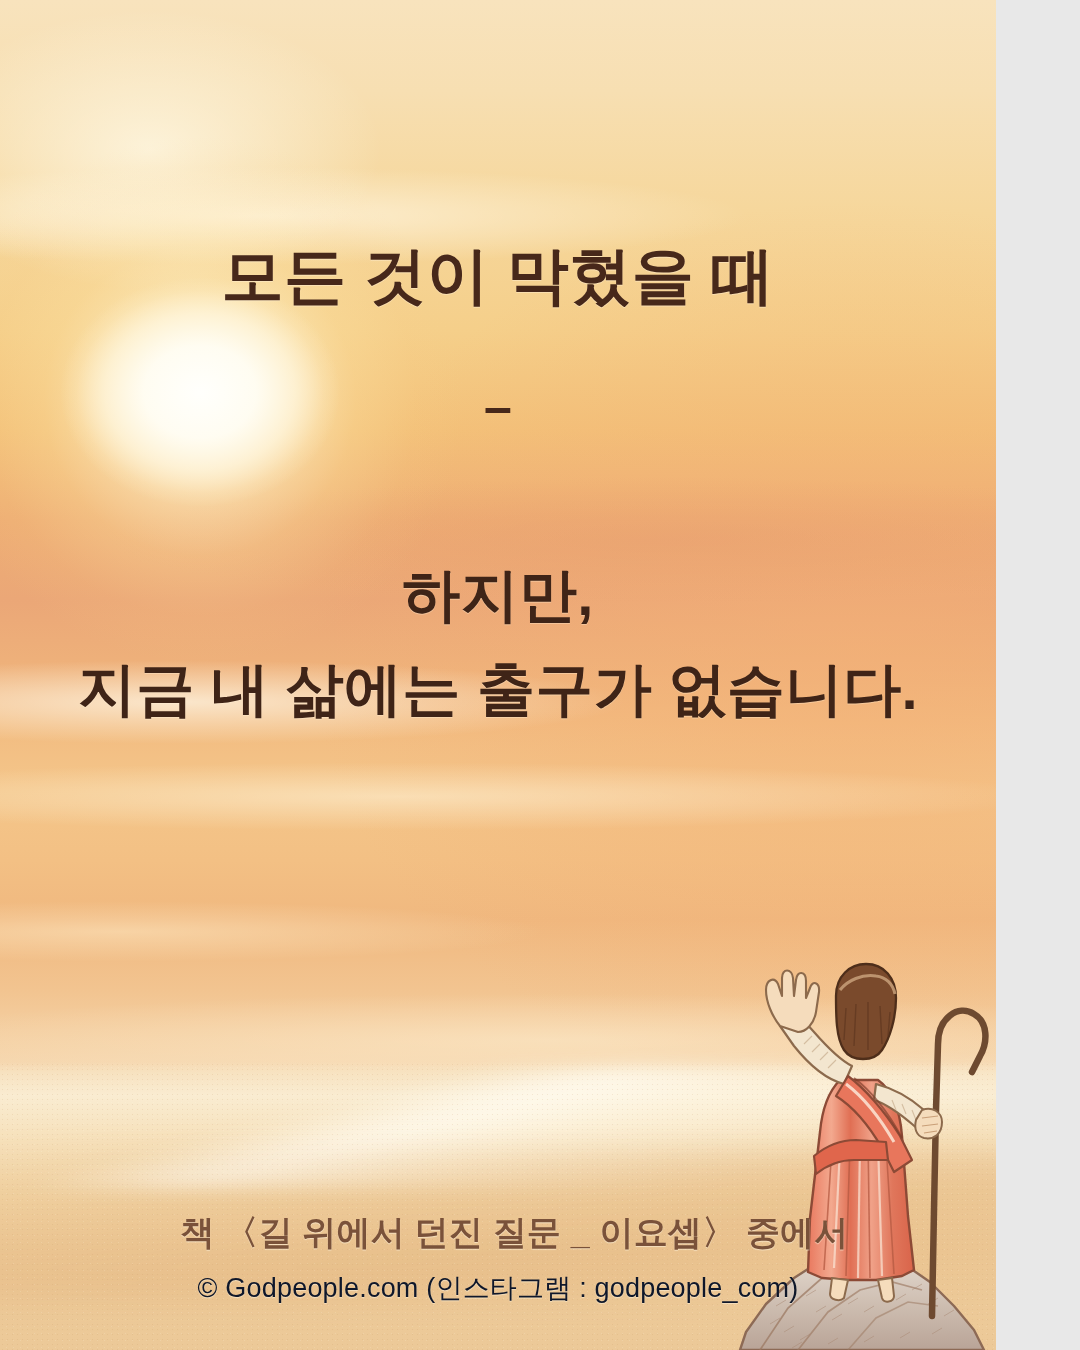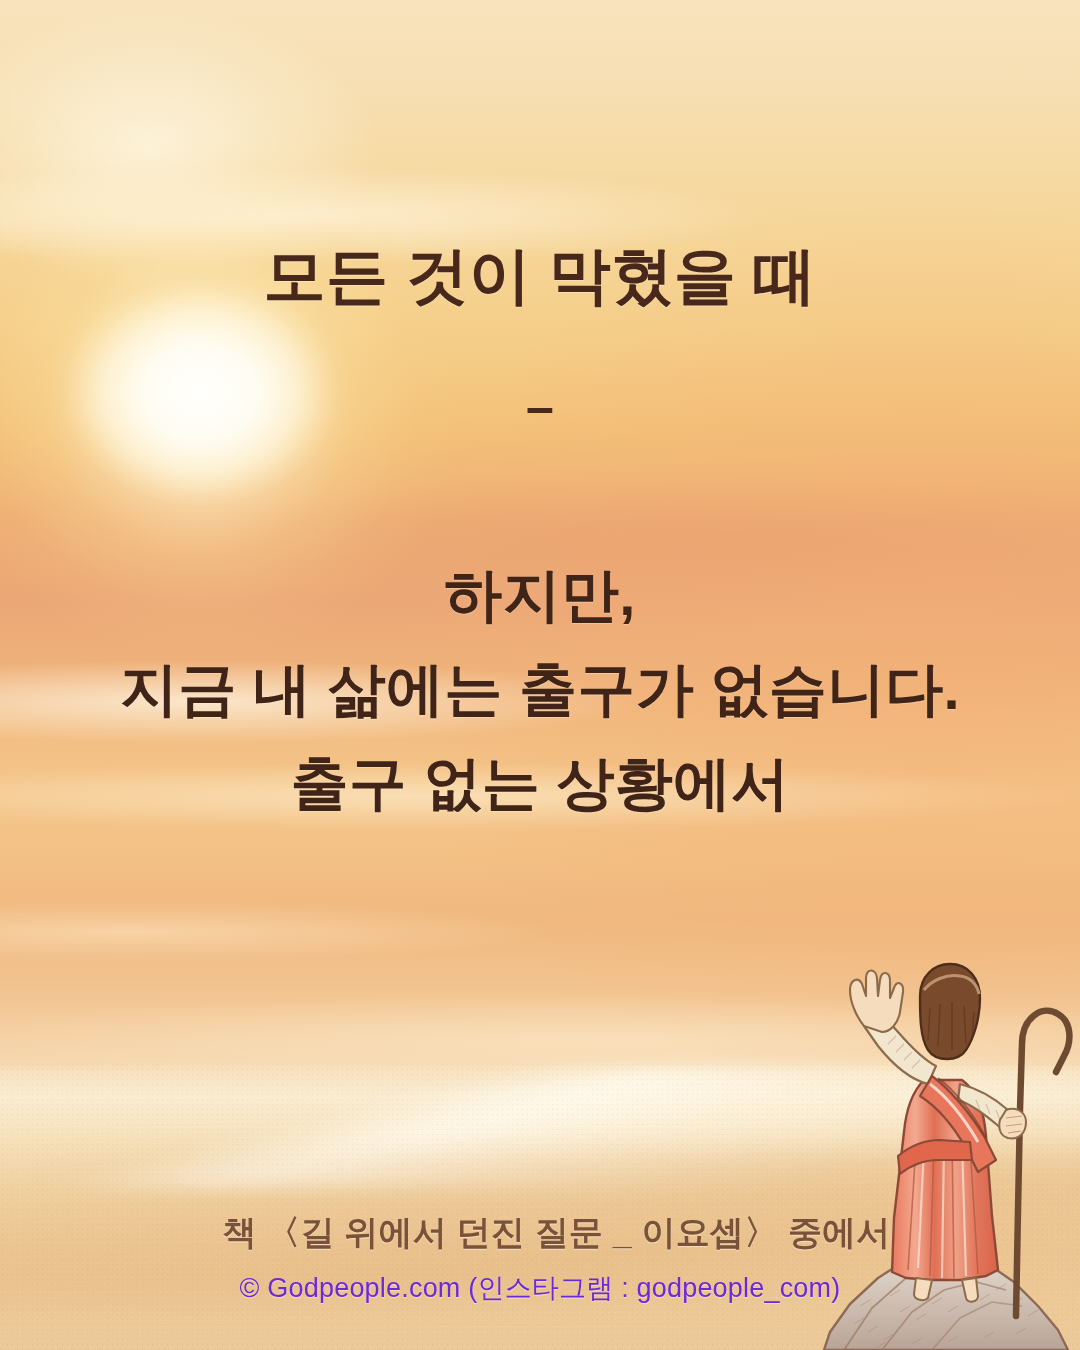--- a/index.html
+++ b/index.html
@@ -3,21 +3,21 @@
 <meta charset="utf-8">
 <title>Godpeople Quote Card</title>
 <style>
   html, body {
     margin: 0;
     padding: 0;
     background: #e8e8e8;
   }
   #card {
     position: relative;
-    width: 1080px;
+    width: 996px;
     height: 1350px;
     overflow: hidden;
     font-family: "Liberation Sans", "DejaVu Sans", sans-serif;
     background: #f6c983;
   }
 
   
   .bg-layer {
     position: absolute;
     inset: 0;
@@ -209,21 +209,21 @@
     color: #7a523a;
     letter-spacing: 0.2px;
     line-height: 48px;
     text-shadow: 0 1px 1px rgba(255,245,225,0.6);
     padding-left: 33px;
   }
   #copyright-line {
     margin-top: 14px;
     font-size: 27px;
     font-weight: 400;
-    color: #6d28d9;
+    color: #0f172a;
     letter-spacing: 0.2px;
     line-height: 36px;
     text-shadow: 0 1px 1px rgba(255,245,225,0.55);
   }
 
   
   #illustration {
     position: absolute;
     right: 0;
     bottom: 0;
@@ -351,21 +351,20 @@
     </svg>
   </div>
 
   <div id="content">
     <div id="headline">모든 것이 막혔을 때</div>
     <div id="divider-dash">–</div>
 
     <div id="quote-block">
       <div class="quote-line">하지만,</div>
       <div class="quote-line">지금 내 삶에는 출구가 없습니다.</div>
-      <div class="quote-line">출구 없는 상황에서</div>
     </div>
 
     <div id="footer">
       <div id="source-line">책 〈길 위에서 던진 질문 _ 이요셉〉 중에서</div>
       <div id="copyright-line">© Godpeople.com (인스타그램 : godpeople_com)</div>
     </div>
   </div>
 
 </div>
 

